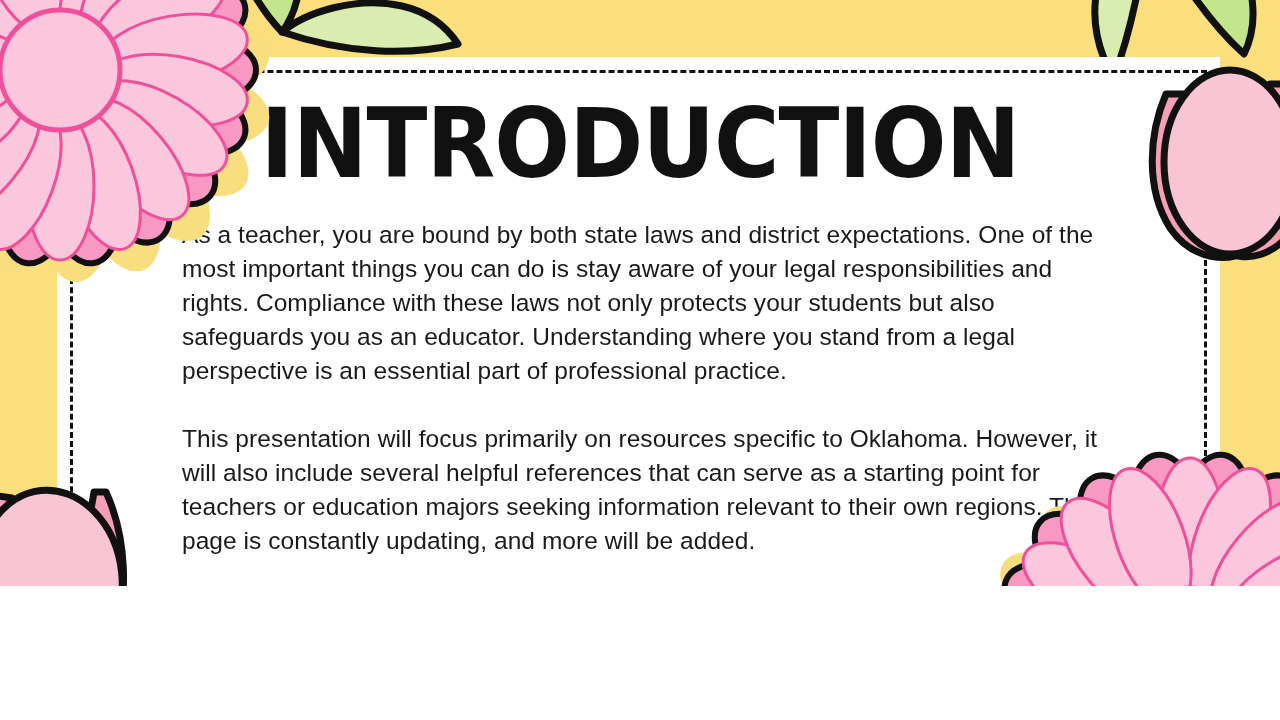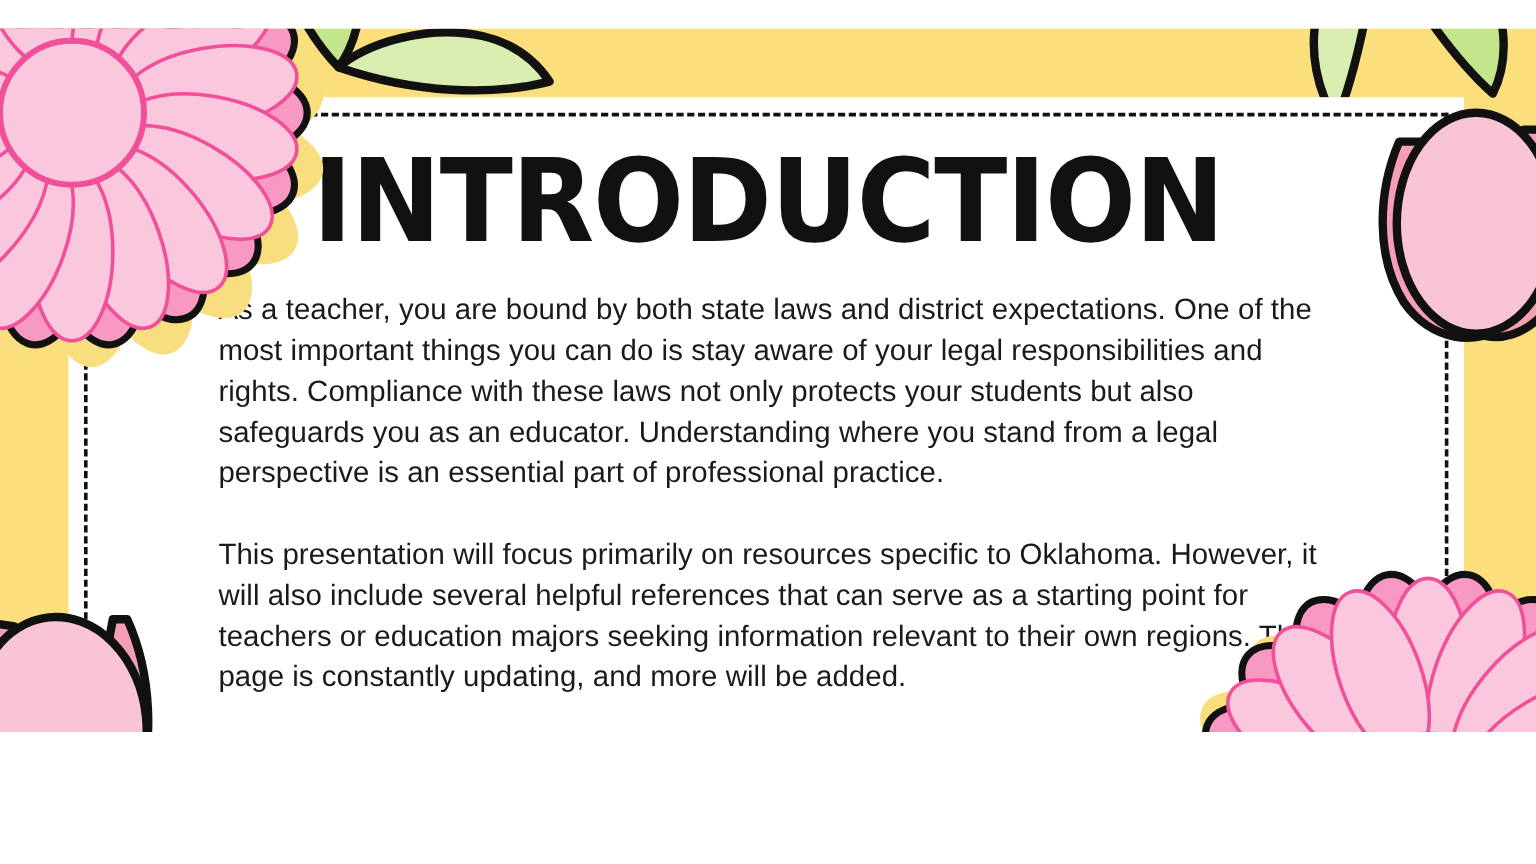--- a/index.html
+++ b/index.html
@@ -11,21 +11,20 @@
   body {
     font-family: "Liberation Sans", sans-serif;
   }
 
   #slide {
     position: relative;
     width: 1280px;
     height: 586px;
     overflow: hidden;
     background: #FADF7C;
-    margin-top: 24px;
   }
 
   
   .card {
     position: absolute;
     left: 57px;
     top: 57px;
     width: 1163px;
     height: 604px;
     background: #ffffff;

